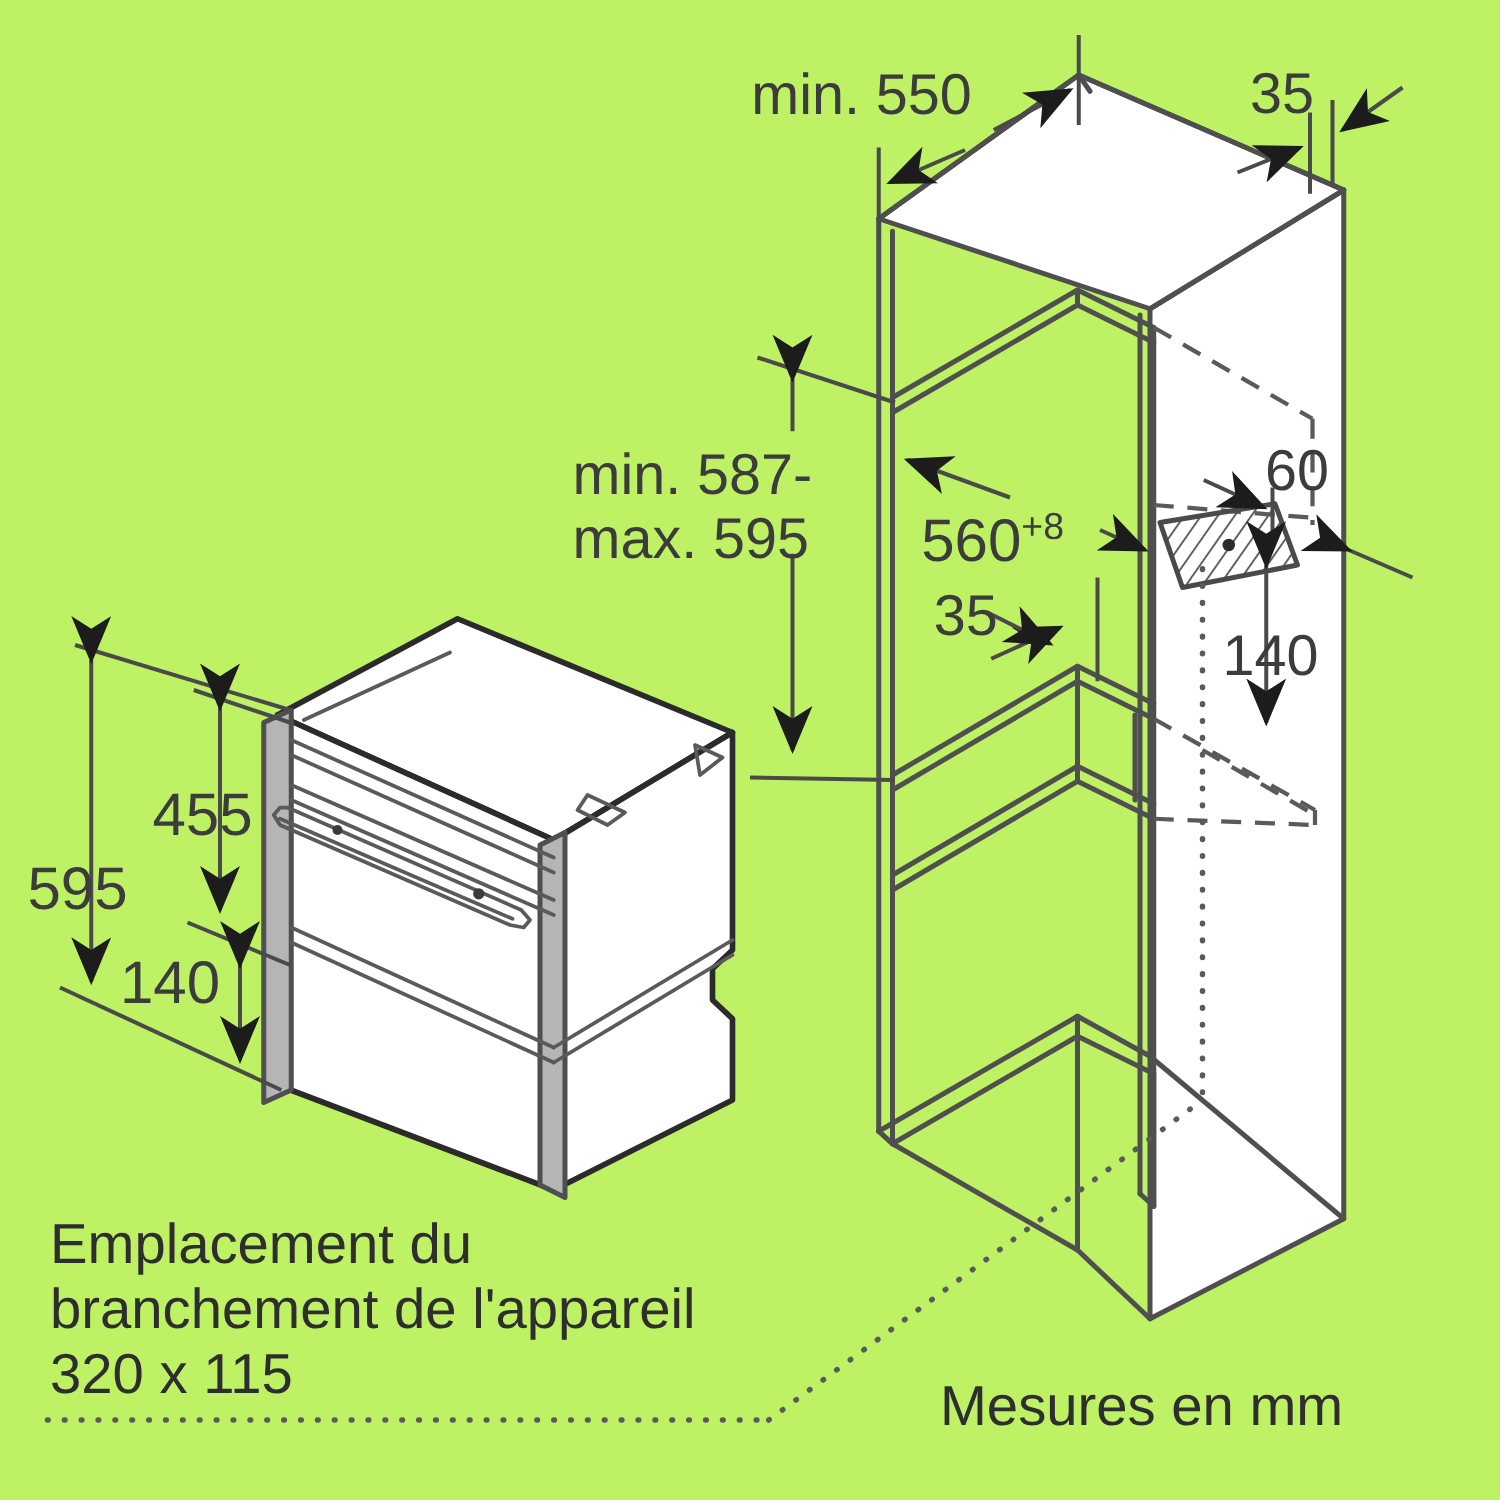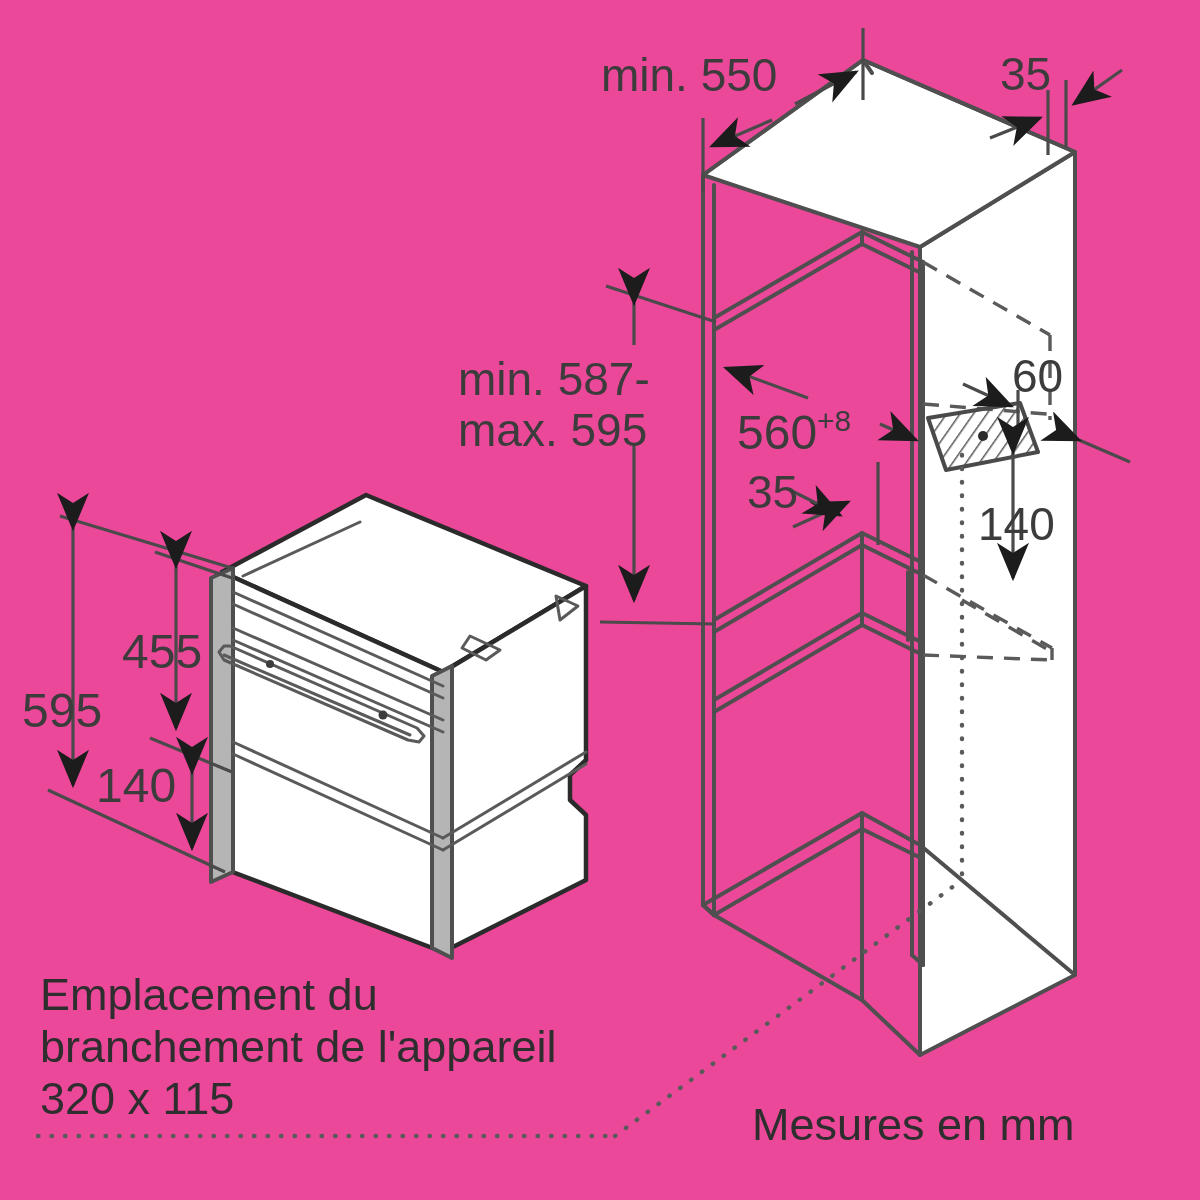--- a/index.html
+++ b/index.html
@@ -5,21 +5,21 @@
 <style>
   html, body {
     margin: 0;
     padding: 0;
     background: #ffffff;
   }
   #page {
     position: relative;
     width: 1200px;
     height: 1200px;
-    background: #ec4899;
+    background: #bef264;
     font-family: "Liberation Sans", sans-serif;
     overflow: hidden;
     text-decoration: underline;
   }
   #diagram {
     position: absolute;
     left: 0;
     top: 0;
     width: 1200px;
     height: 1200px;

